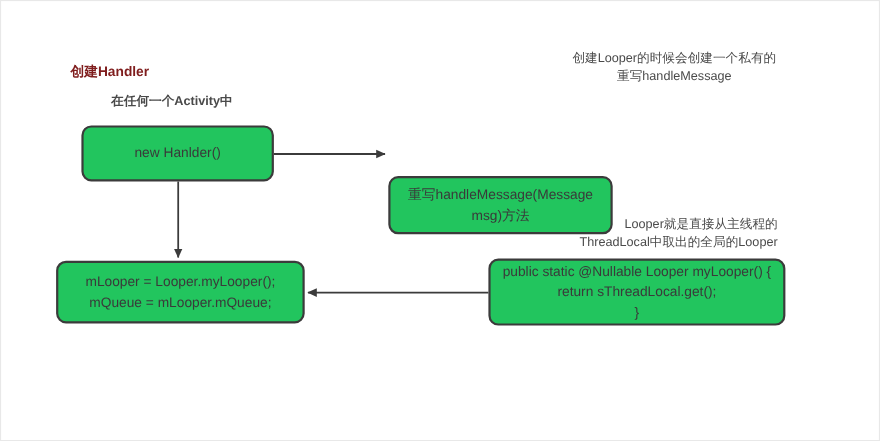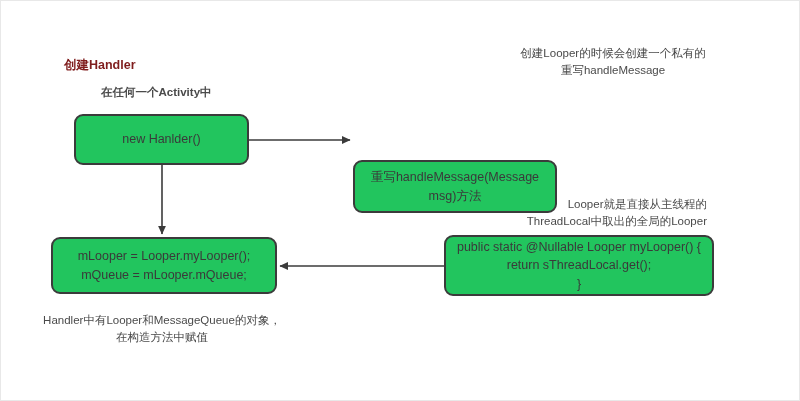--- a/index.html
+++ b/index.html
@@ -105,22 +105,20 @@
 
   <div class="note left" id="note-in-activity">在任何一个Activity中</div>
 
   <div class="note" id="note-looper-queue">创建Looper的时候会创建一个私有的
 重写handleMessage</div>
 
 
   <div class="note" id="note-looper-threadlocal">Looper就是直接从主线程的
 ThreadLocal中取出的全局的Looper</div>
 
-  <div class="note" id="note-handler-fields">Handler中有Looper和MessageQueue的对象，
-在构造方法中赋值</div>
 
   <div class="node" id="node-new-handler">new Hanlder()</div>
 
   <div class="node" id="node-handle-message">重写handleMessage(Message msg)方法</div>
 
   <div class="node" id="node-mylooper-code">public static @Nullable Looper myLooper() {
 return sThreadLocal.get();
 }</div>
 
   <div class="node" id="node-looper-assign">mLooper = Looper.myLooper();

